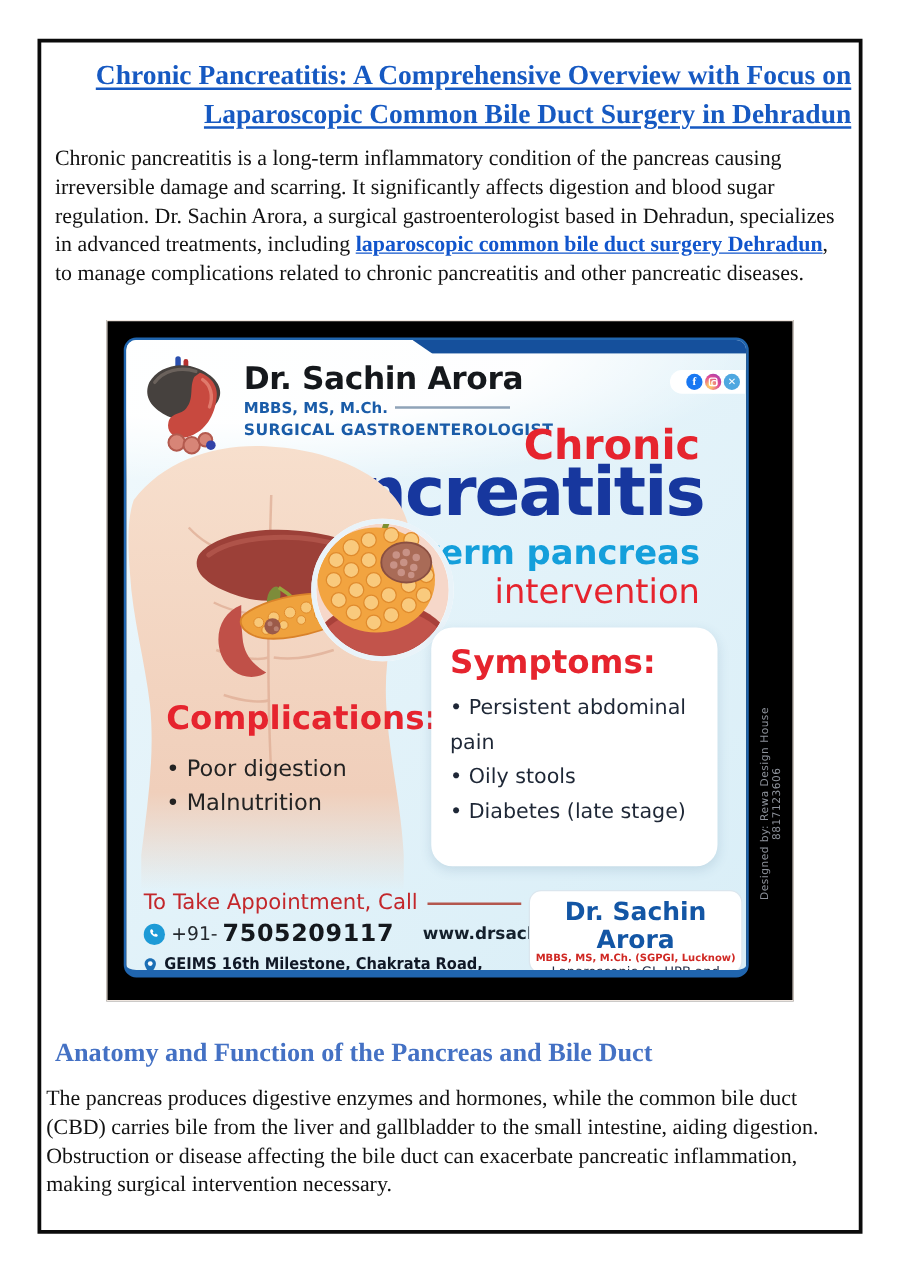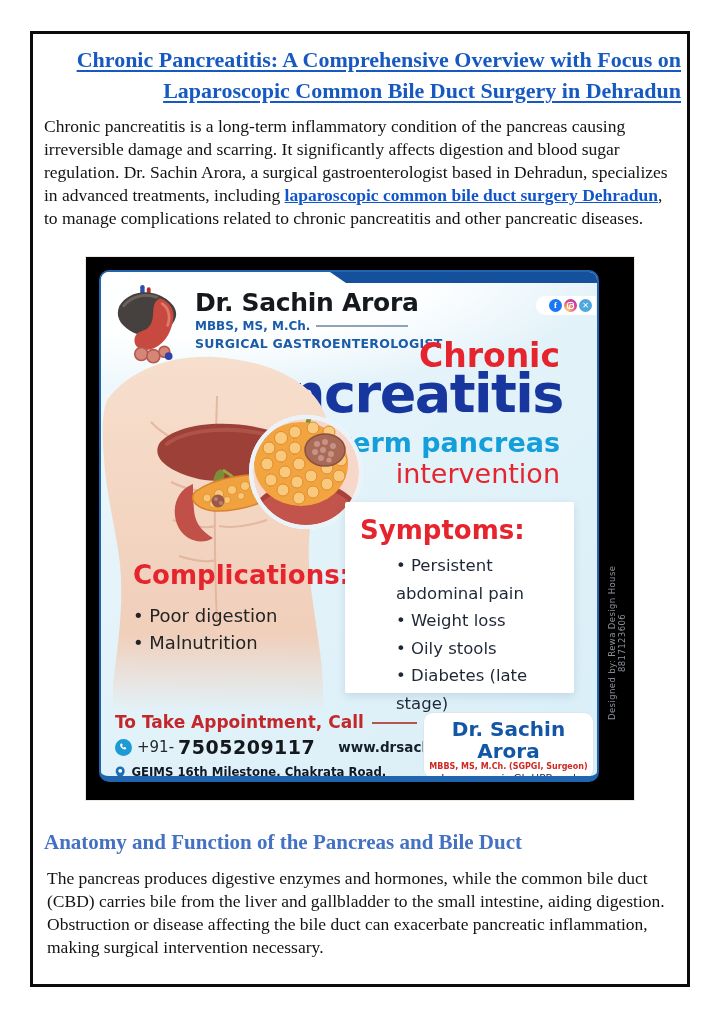--- a/index.html
+++ b/index.html
@@ -21,21 +21,21 @@
   .intro {
     position:absolute; left:11px; top:81px; width:634px;
     font:17.5px/23px "Liberation Serif", serif; color:#121212;
   }
   .doc-link { color:#1155cc; font-weight:bold; text-decoration:underline; cursor:pointer; }
   .heading2 {
     position:absolute; left:11px; top:795px;
     font:bold 21px/26px "Liberation Serif", serif; color:#4471c4;
   }
   .body2 {
-    position:absolute; left:14px; top:833px; width:634px;
+    position:absolute; left:4px; top:833px; width:634px;
     font:17.5px/23px "Liberation Serif", serif; color:#121212;
   }
   
   .image-block {
     position:absolute; left:52px; top:222px; width:550px; height:545px;
     background:#000000; border:1px solid #f0e7e0;
   }
   .flyer {
     position:absolute; left:13px; top:13px; width:500px; height:512px;
     border:2.5px solid #2065ae; border-bottom-width:6px; border-radius:10px;
@@ -79,29 +79,29 @@
   .scene { position:absolute; left:0; top:80px; width:290px; height:360px; }
   
   .complications { position:absolute; left:32px; top:288px; width:205px; }
   .complications h3 { font-size:26px; font-weight:800; color:#e6242e; }
   .blist { list-style:none; margin-top:12px; }
   .complications .blist li { font-size:18px; line-height:27px; font-weight:500; color:#232323; }
   .blist li::before { content:"• "; }
   
   .symptoms-card {
     position:absolute; left:244px; top:230px; width:229px; height:191px; background:#ffffff;
-    border-radius:2px; box-shadow:0 3px 9px rgba(40,90,130,.15); padding:13px 8px 0 15px;
+    border-radius:17px; box-shadow:0 3px 9px rgba(40,90,130,.15); padding:13px 8px 0 15px;
   }
   .symptoms-card h3 { font-size:26px; font-weight:800; color:#e6242e; }
   .symptoms-card .blist { margin-top:7px; }
-  .symptoms-card .blist li { font-size:16.5px; line-height:27.5px; font-weight:500; color:#1e2736;margin-left:36px; }
+  .symptoms-card .blist li { font-size:16.5px; line-height:27.5px; font-weight:500; color:#1e2736; }
   
   .appt { position:absolute; left:14px; top:440px; width:302px; }
   .appt-label-row { display:flex; align-items:center; gap:8px; }
-  .appt-label { font-weight:700; font-size:17px; color:#c3272b; white-space:nowrap; }
+  .appt-label { font-weight:400; font-size:17px; color:#c3272b; white-space:nowrap; }
   .appt-line { flex:1; height:1.5px; background:#b3574e; margin-top:2px; }
   .phone-row { display:flex; align-items:center; margin-top:4px; }
   .rnd-ic { width:17px; height:17px; border-radius:50%; background:#1d9ad6; display:flex; align-items:center; justify-content:center; flex:none; }
   .phone-pre { font-size:15px; color:#24292e; margin-left:5px; }
   .phone-num { font-weight:800; font-size:19px; color:#14181d; letter-spacing:.5px; margin-left:4px; }
   .pipe { width:1px; height:14px; background:#9fb0bd; margin:0 8px 0 10px; }
   .site { font-weight:700; font-size:13.5px; color:#14202c; margin-left:5px; }
   .addr-row { display:flex; gap:6px; margin-top:6px; }
   .addr-lines { font-weight:700; font-size:13px; line-height:15.5px; color:#101826; font-stretch:condensed; }
   
@@ -273,21 +273,20 @@
           <li>Poor digestion</li>
               <li>Malnutrition</li>
             </ul>
         </div>
 
         <div class="symptoms-card">
           <h3>Symptoms:</h3>
           <ul class="blist">
 
           <li>Persistent abdominal pain</li>
-              <li>Weight loss</li>
               <li>Oily stools</li>
               <li>Diabetes (late stage)</li>
             </ul>
         </div>
 
         <div class="appt">
           <div class="appt-label-row">
             <span class="appt-label">To Take Appointment, Call</span>
             <span class="appt-line"></span>
           </div>
@@ -315,21 +314,21 @@
             </svg>
             <div class="addr-lines">
               <div>GEIMS 16th Milestone, Chakrata Road, Dehradun (UK)</div>
 
             </div>
           </div>
         </div>
 
         <div class="doc-card">
           <div class="dc-name">Dr. Sachin Arora</div>
-          <div class="dc-deg">MBBS, MS, M.Ch. (SGPGI, Surgeon)</div>
+          <div class="dc-deg">MBBS, MS, M.Ch. (SGPGI, Lucknow)</div>
           <div class="dc-title">Laparoscopic GI, HPB and Gastrointestinal Cancer Surgeon</div>
         </div>
       </div>
 
       <div class="designer">Designed by: Rewa Design House 8817123606</div>
     </div>
 
     <h2 class="heading2">Anatomy and Function of the Pancreas and Bile Duct</h2>
     <p class="body2">The pancreas produces digestive enzymes and hormones, while the common bile duct (CBD) carries bile from the liver and gallbladder to the small intestine, aiding digestion. Obstruction or disease affecting the bile duct can exacerbate pancreatic inflammation, making surgical intervention necessary.</p>
 

